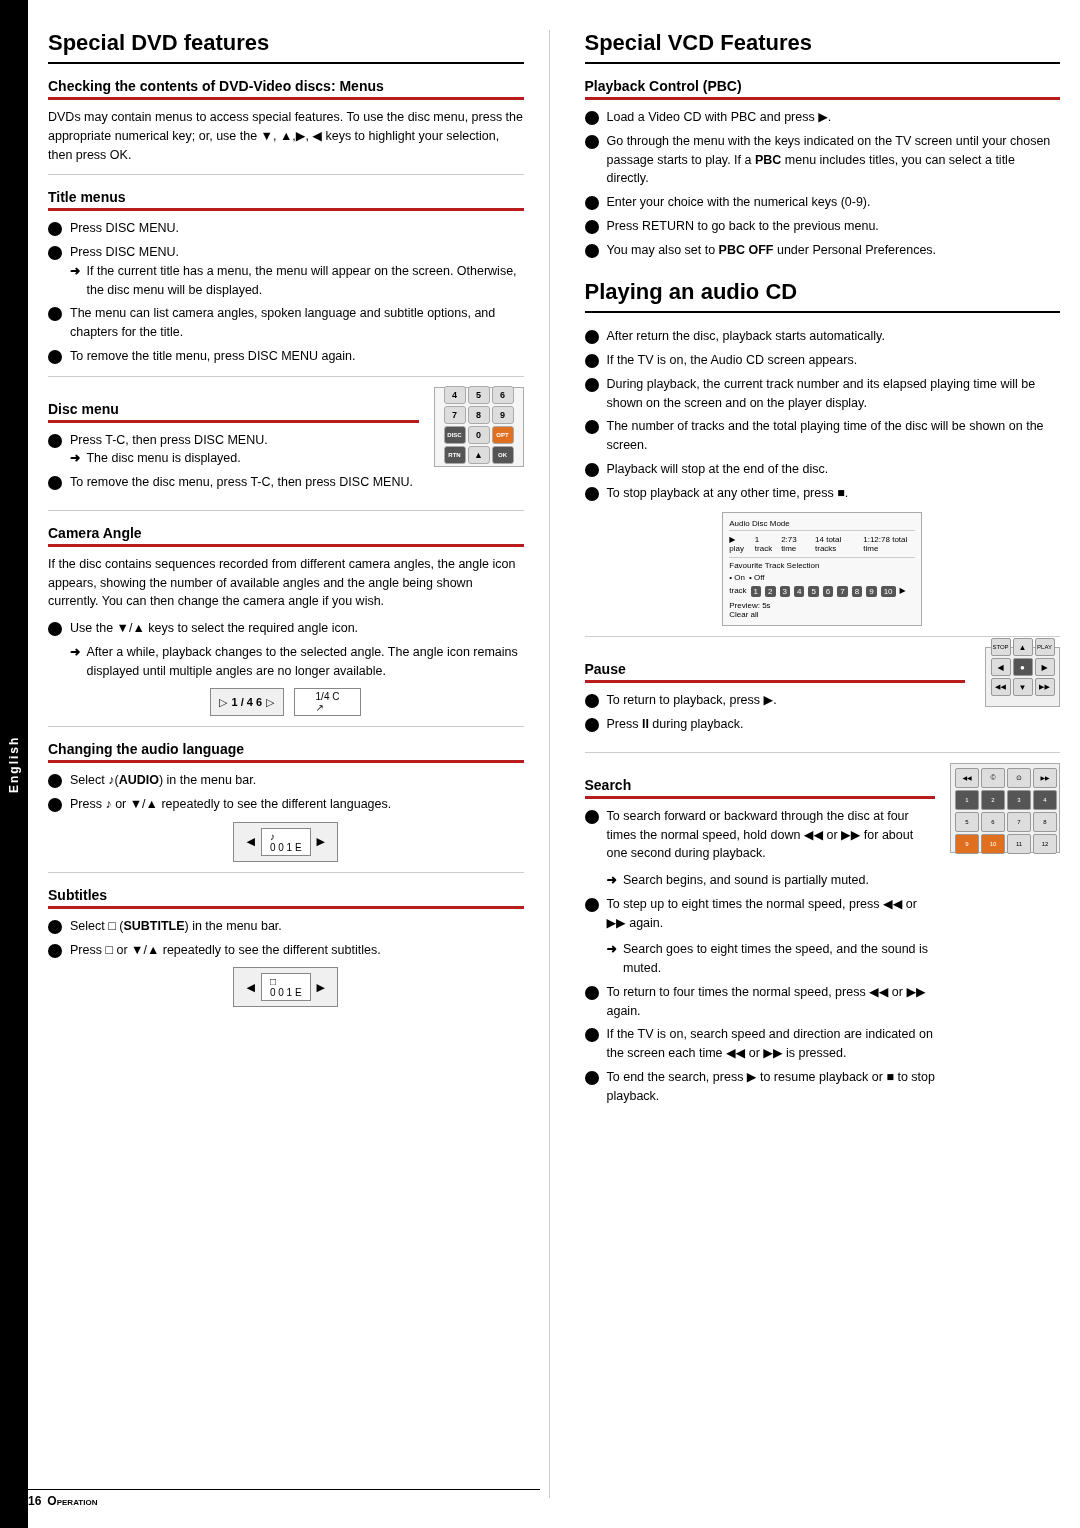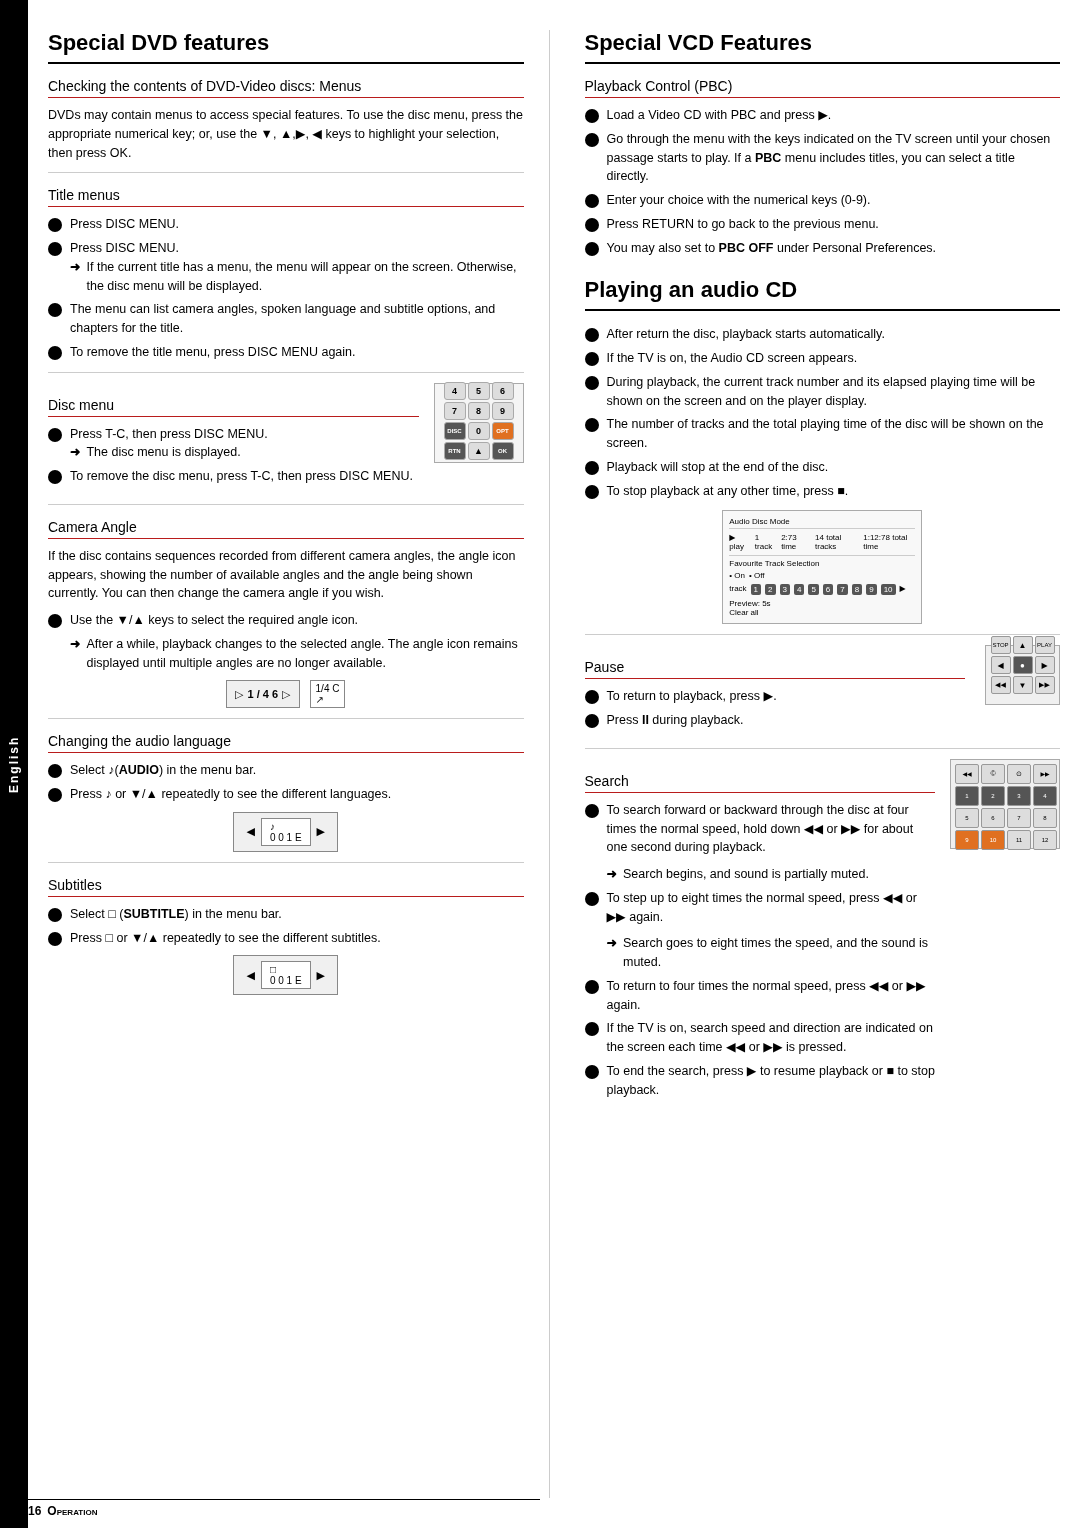--- a/index.html
+++ b/index.html
@@ -49,22 +49,22 @@
     }
     h1.section-title {
       font-size: 22px;
       font-weight: bold;
       border-bottom: 2px solid #000;
       padding-bottom: 6px;
       margin-bottom: 14px;
     }
     h2.sub-title {
       font-size: 14px;
-      font-weight: normal;
-      border-bottom: 1px solid #b91c1c;
+      font-weight: bold;
+      border-bottom: 3px solid #b91c1c;
       padding-bottom: 3px;
       margin-bottom: 8px;
       margin-top: 14px;
     }
     p.intro-text {
       font-size: 12.5px;
       line-height: 1.5;
       margin-bottom: 8px;
     }
     ul.bullet-list {
@@ -158,21 +158,21 @@
       background: #f0f0f0;
       padding: 4px 8px;
       font-size: 11px;
       display: flex;
       align-items: center;
       gap: 4px;
     }
     .cam-badge {
       background: #fff;
       border: 1px solid #888;
-      padding: 2px 5px;
+      padding: 2px 21px;
       font-size: 10px;
     }
     .audio-lang-img {
       display: flex;
       justify-content: center;
       margin: 8px 0;
     }
     .audio-box {
       border: 1px solid #888;
       background: #f0f0f0;
@@ -246,21 +246,21 @@
       background: #f0f0f0;
       border: 1px solid #aaa;
       flex-shrink: 0;
       display: flex;
       align-items: center;
       justify-content: center;
       font-size: 8px;
     }
     .footer-line {
       position: absolute;
-      bottom: 10px;
+      bottom: 20px;
       left: 28px;
       font-size: 12px;
       border-top: 1px solid #000;
       padding-top: 4px;
       width: calc(50% - 28px);
       display: flex;
       gap: 6px;
     }
     .footer-line .page-num { font-weight: bold; }
     .footer-line .op-label { font-variant: small-caps; font-weight: bold; }

